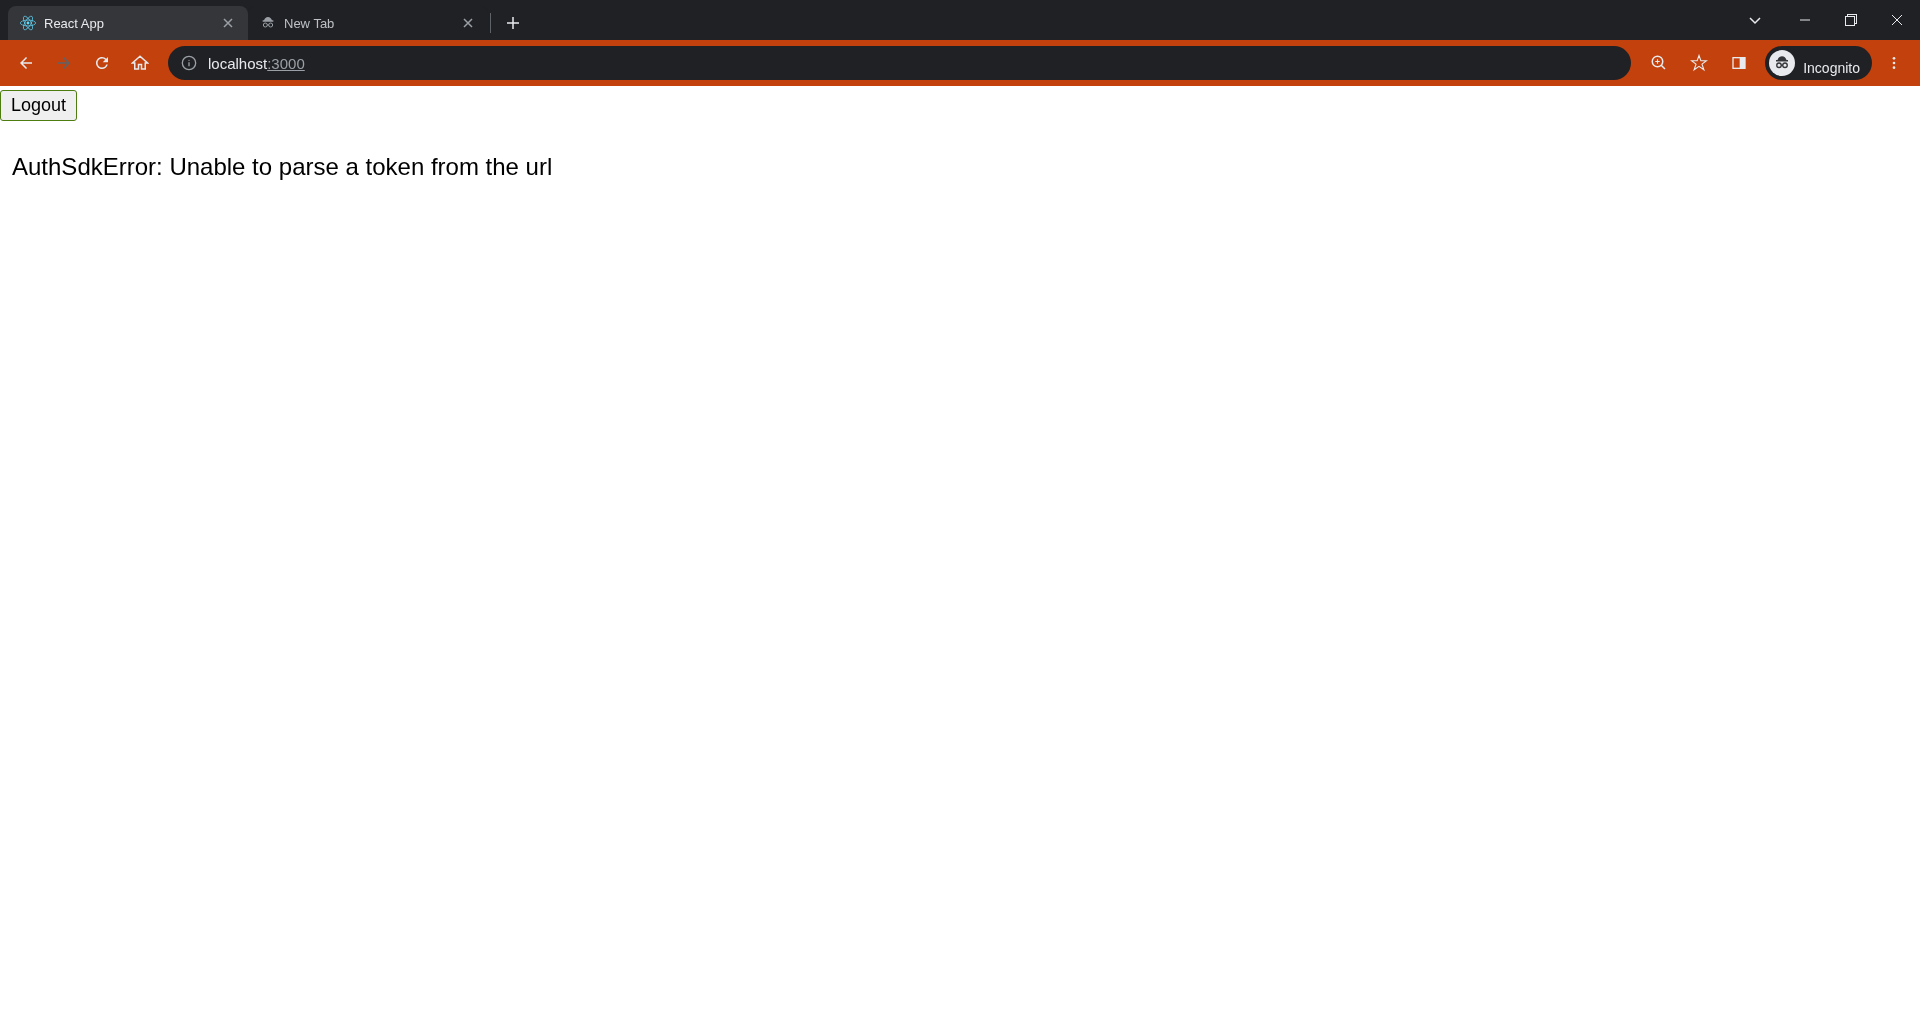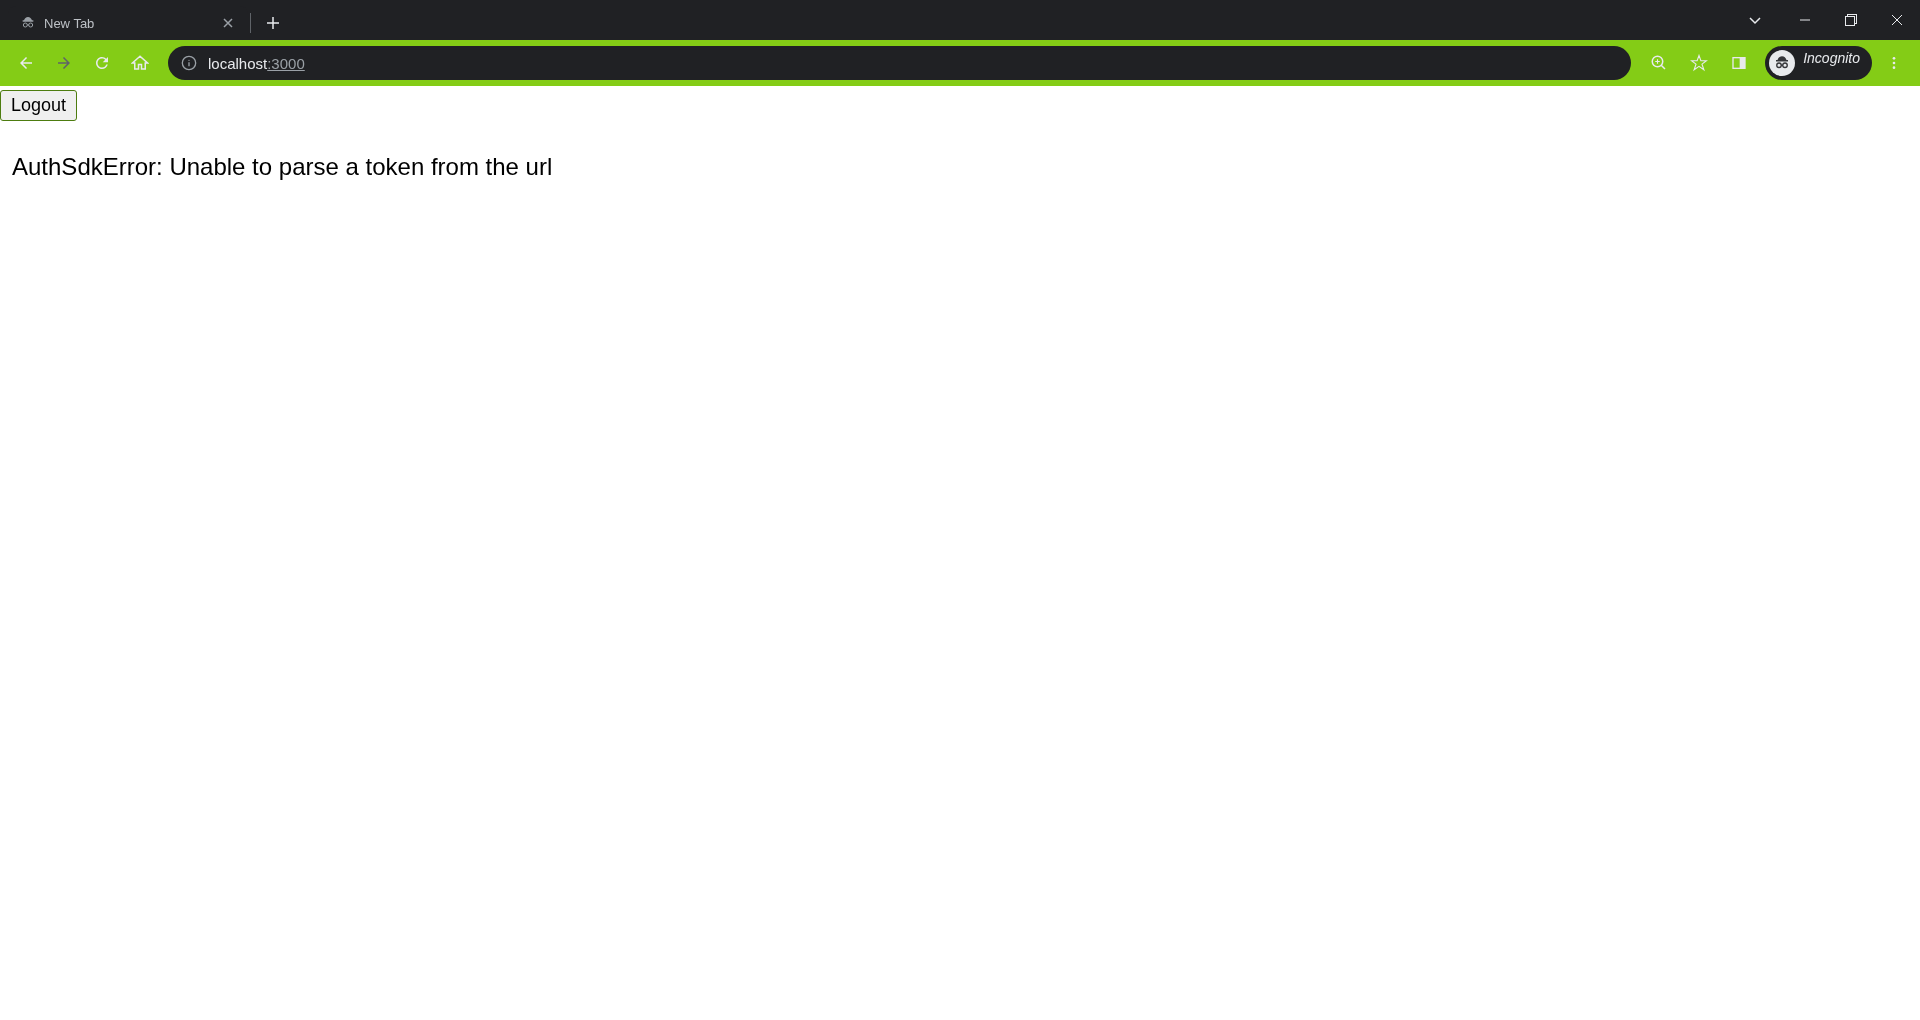--- a/index.html
+++ b/index.html
@@ -110,21 +110,21 @@
       display: flex;
       align-items: center;
       justify-content: center;
       color: #e8eaed;
       margin-right: 4px;
     }
     .toolbar {
       display: flex;
       align-items: center;
       height: 46px;
-      background: #84cc16;
+      background: #c2410c;
       padding: 0 8px;
       gap: 2px;
     }
     .nav-btn {
       width: 36px;
       height: 36px;
       display: flex;
       align-items: center;
       justify-content: center;
       color: #e8eaed;
@@ -172,29 +172,28 @@
       height: 36px;
       display: flex;
       align-items: center;
       justify-content: center;
       color: #e8eaed;
       cursor: pointer;
       border-radius: 50%;
     }
     .incognito-badge {
       display: flex;
-      align-items: flex-start;
+      align-items: flex-end;
       background: #202124;
       border-radius: 17px;
       padding: 4px 12px 4px 4px;
       gap: 8px;
       color: #e8eaed;
       font-size: 14px;
       margin-left: 4px;
-      font-style: italic;
     }
     .incognito-avatar {
       width: 26px;
       height: 26px;
       background: #e8eaed;
       border-radius: 50%;
       display: flex;
       align-items: center;
       justify-content: center;
     }
@@ -218,20 +217,38 @@
       color: #000;
       margin-top: 32px;
       margin-left: 12px;
     }
   </style>
 </head>
 <body>
 
 <div class="browser-chrome">
   <div class="tab-bar">
+    <div class="tab active">
+      <span class="tab-favicon">
+        <svg viewBox="-11.5 -10.23 23 20.46" width="16" height="16">
+          <circle cx="0" cy="0" r="2.05" fill="#61dafb"></circle>
+          <g stroke="#61dafb" stroke-width="1" fill="none">
+            <ellipse rx="11" ry="4.2"></ellipse>
+            <ellipse rx="11" ry="4.2" transform="rotate(60)"></ellipse>
+            <ellipse rx="11" ry="4.2" transform="rotate(120)"></ellipse>
+          </g>
+        </svg>
+      </span>
+      <span class="tab-title">React App</span>
+      <span class="tab-close">
+        <svg width="10" height="10" viewBox="0 0 10 10">
+            <path d="M1 1 L9 9 M9 1 L1 9" stroke="#9aa0a6" stroke-width="1.5"></path>
+          </svg>
+      </span>
+    </div>
     <div class="tab inactive">
       <span class="tab-favicon">
         <svg width="16" height="16" viewBox="0 0 24 24" fill="#9aa0a6">
           <path d="M12 3 C9 3 7 5 6 8 L4 8 L4 10 L20 10 L20 8 L18 8 C17 5 15 3 12 3 Z"></path>
           <circle cx="8" cy="15" r="3" fill="none" stroke="#9aa0a6" stroke-width="1.5"></circle>
           <circle cx="16" cy="15" r="3" fill="none" stroke="#9aa0a6" stroke-width="1.5"></circle>
           <path d="M11 15 L13 15" stroke="#9aa0a6" stroke-width="1.5"></path>
         </svg>
       </span>
       <span class="tab-title">New Tab</span>

